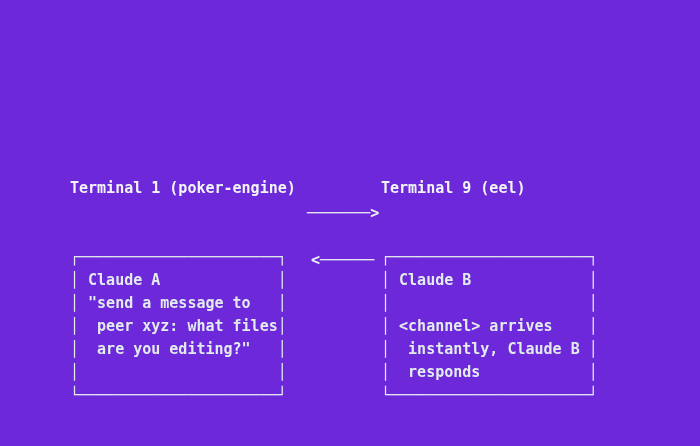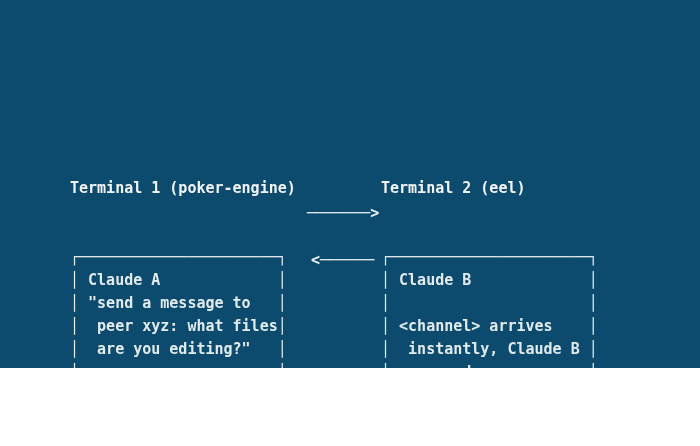--- a/index.html
+++ b/index.html
@@ -2,22 +2,22 @@
 <html><head>
 <meta charset="utf-8">
 <style>
   html, body {
     margin: 0;
     padding: 0;
   }
   .canvas {
     position: relative;
     width: 700px;
-    height: 368px;
-    background: #0c4a6e;
+    height: 446px;
+    background: #6d28d9;
     overflow: hidden;
     font-family: "DejaVu Sans Mono", "Liberation Mono", monospace;
     font-weight: bold;
     font-size: 15px;
     line-height: 23px;
   }
   .terminal-column {
     position: absolute;
     white-space: pre;
   }
@@ -54,21 +54,21 @@
     <pre class="ascii-box">┌──────────────────────┐
 │ Claude A             │
 │ "send a message to   │
 │  peer xyz: what files│
 │  are you editing?"   │
 │                      │
 └──────────────────────┘</pre>
   </div>
 
   <div class="terminal-column col-2">
-    <div class="terminal-title">Terminal 2 (eel)</div>
+    <div class="terminal-title">Terminal 9 (eel)</div>
     <pre class="ascii-box">┌──────────────────────┐
 │ Claude B             │
 │                      │
 │ &lt;channel&gt; arrives    │
 │  instantly, Claude B │
 │  responds            │
 └──────────────────────┘</pre>
   </div>
 
   <div class="arrow to-right">───────&gt;</div>

